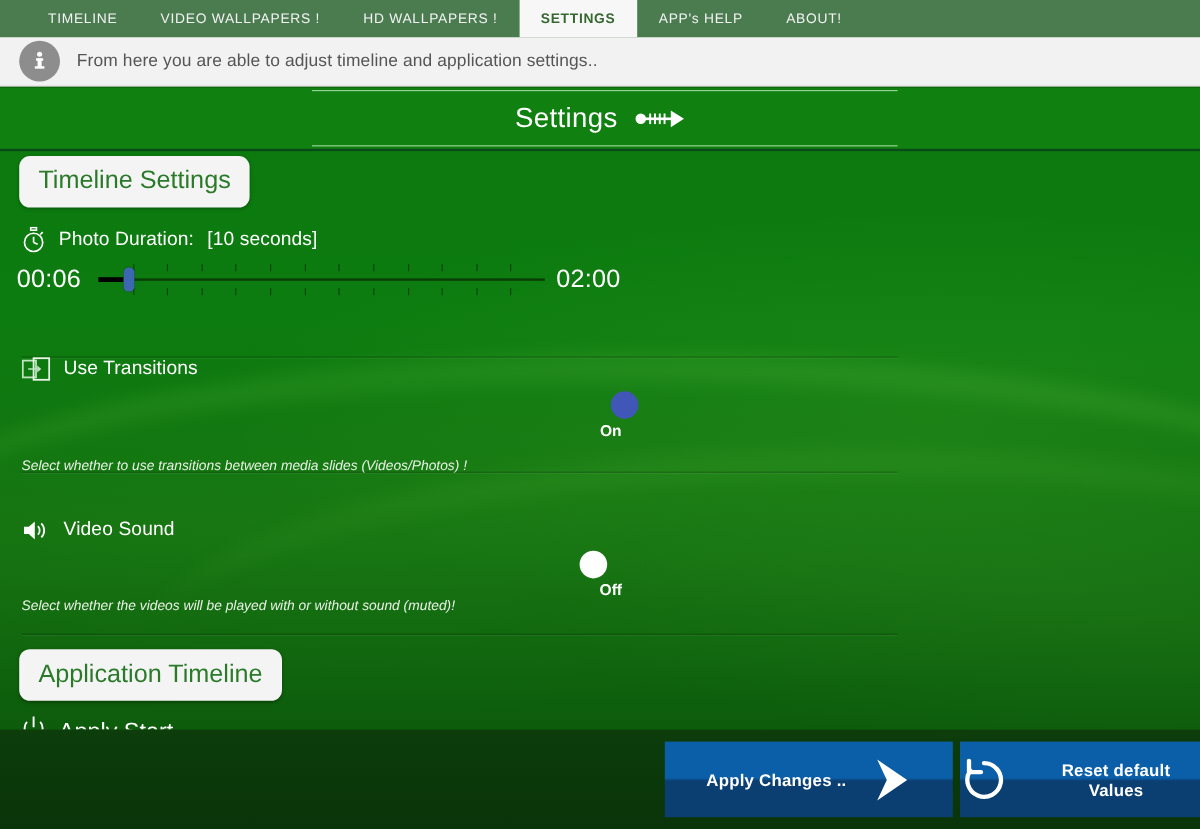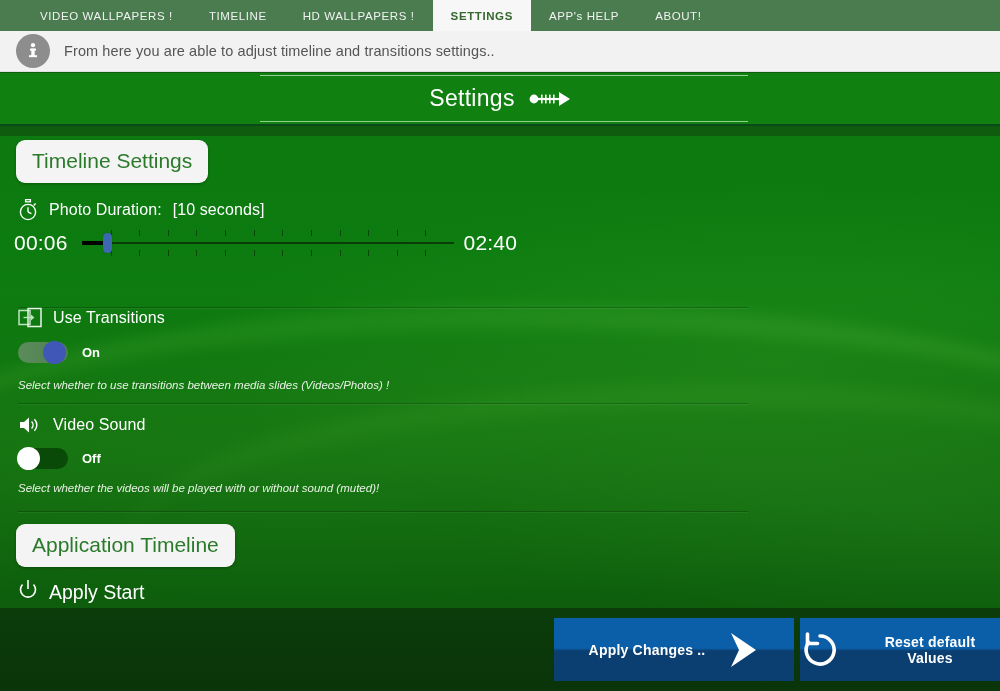--- a/index.html
+++ b/index.html
@@ -108,21 +108,21 @@
   #settings-title {
     font-size: 23px;
     color: #ffffff;
     letter-spacing: 0.3px;
   }
   #settings-arrow-icon { display: block; }
 
   
   #content {
     position: absolute;
-    top: 136px; left: 0;
+    top: 126px; left: 0;
     width: 1000px;
     height: 482px;
     overflow: hidden;
     background:
       radial-gradient(ellipse 900px 260px at 78% 46%, rgba(90,190,60,0.17), rgba(90,190,60,0) 66%),
       radial-gradient(ellipse 1100px 200px at 30% 68%, rgba(70,175,45,0.14), rgba(70,175,45,0) 70%),
       radial-gradient(ellipse 700px 160px at 95% 80%, rgba(100,200,70,0.10), rgba(100,200,70,0) 70%),
       linear-gradient(180deg, #0c7a0f 0%, #0d7c10 30%, #12710f 62%, #0d5c0c 100%);
   }
   
@@ -232,22 +232,23 @@
     border-radius: 4px;
     background: #3c68b0;
     box-shadow: 0 0 1px rgba(0,0,0,0.5);
   }
 
   
   .toggle-row {
     display: flex;
     align-items: center;
     padding-left: 18px;
-    gap: 14px;
+    gap: 24px;
     height: 30px;
+    flex-direction: column;
   }
   .toggle {
     position: relative;
     width: 50px; height: 21px;
     border-radius: 11px;
     cursor: pointer;
   }
   .toggle.on  { background: linear-gradient(90deg,#5c8b5c 0%, #4f7f4f 100%); }
   .toggle.off { background: #0a4a09; }
   .toggle .knob {
@@ -302,24 +303,24 @@
     gap: 11px;
   }
 </style>
 </head>
 <body>
 
 <div id="app">
 
   <div id="navbar">
     <div class="nav-tab">
+      <span>TIMELINE</span>
+    </div>
+    <div class="nav-tab">
       <span>VIDEO WALLPAPERS !</span>
-    </div>
-    <div class="nav-tab">
-      <span>TIMELINE</span>
     </div>
     <div class="nav-tab">
       <span>HD WALLPAPERS !</span>
     </div>
     <div class="nav-tab active">
       <span>SETTINGS</span>
     </div>
     <div class="nav-tab">
       <span>APP's HELP</span>
     </div>
@@ -330,21 +331,21 @@
 
   <div id="infobar">
     <div id="info-icon">
       <svg width="22" height="22" viewBox="0 0 22 22" aria-hidden="true">
         <circle cx="11" cy="5.2" r="2.1" fill="#ffffff"></circle>
         <rect x="8.0" y="8.6" width="6.0" height="2.0" fill="#ffffff"></rect>
         <rect x="9.3" y="8.6" width="3.4" height="8.2" fill="#ffffff"></rect>
         <rect x="7.0" y="15.2" width="8.0" height="2.0" fill="#ffffff"></rect>
       </svg>
     </div>
-    <div id="info-text">From here you are able to adjust timeline and transitions settings..</div>
+    <div id="info-text">From here you are able to adjust timeline and application settings..</div>
   </div>
 
   <div id="settings-header">
     <div id="settings-header-rule-top"></div>
     <div id="settings-header-rule-bottom"></div>
     <div id="settings-title-wrap">
       <span id="settings-title">Settings</span>
       <svg id="settings-arrow-icon" width="42" height="16" viewBox="0 0 42 16" aria-hidden="true">
         <circle cx="5" cy="8" r="4.4" fill="#ffffff"></circle>
         <rect x="7" y="6.9" width="26" height="2.2" fill="#ffffff"></rect>
@@ -407,21 +408,21 @@
               <div class="tick bot" style="left: 258px;"></div>
               <div class="tick top" style="left: 286px;"></div>
               <div class="tick bot" style="left: 286px;"></div>
               <div class="tick top" style="left: 315px;"></div>
               <div class="tick bot" style="left: 315px;"></div>
               <div class="tick top" style="left: 343px;"></div>
               <div class="tick bot" style="left: 343px;"></div>
             </div>
           <div id="slider-thumb" style="left: 21.0526px;"></div>
         </div>
-        <span class="slider-endlabel">02:40</span>
+        <span class="slider-endlabel">02:00</span>
       </div>
 
       <div class="divider" style="top:108px;"></div>
     </div>
 
     <div class="setting-row" style="margin-top:42px;">
       <div class="setting-label">
         <span class="glyph">
           <svg width="24" height="22" viewBox="0 0 24 22" aria-hidden="true">
             <rect x="1" y="3.5" width="11" height="14" fill="none" stroke="#bfe3bf" stroke-width="1.5"></rect>
@@ -431,25 +432,25 @@
           </svg>
         </span>
         <span>Use Transitions</span>
       </div>
       <div class="toggle-row" style="margin-top:8px;">
         <div class="toggle on">
           <div class="knob"></div>
         </div>
         <span class="toggle-state">On</span>
       </div>
-      <div class="setting-hint" style="margin-top:12px;">Select whether to use transitions between media slides (Videos/Photos) !</div>
+      <div class="setting-hint" style="margin-top:26px;">Select whether to use transitions between media slides (Videos/Photos) !</div>
       <div class="divider" style="top:96px;"></div>
     </div>
 
-    <div class="setting-row" style="margin-top:24px;">
+    <div class="setting-row" style="margin-top:37px;">
       <div class="setting-label">
         <span class="glyph">
           <svg width="24" height="20" viewBox="0 0 24 20" aria-hidden="true">
             <polygon points="2,7 6,7 11,2.5 11,17.5 6,13 2,13" fill="#ffffff"></polygon>
             <path d="M13.6 6.4 A5.2 5.2 0 0 1 13.6 13.6" fill="none" stroke="#ffffff" stroke-width="1.5"></path>
             <path d="M16.4 4.2 A8.2 8.2 0 0 1 16.4 15.8" fill="none" stroke="#ffffff" stroke-width="1.5"></path>
           </svg>
         </span>
         <span>Video Sound</span>
       </div>

